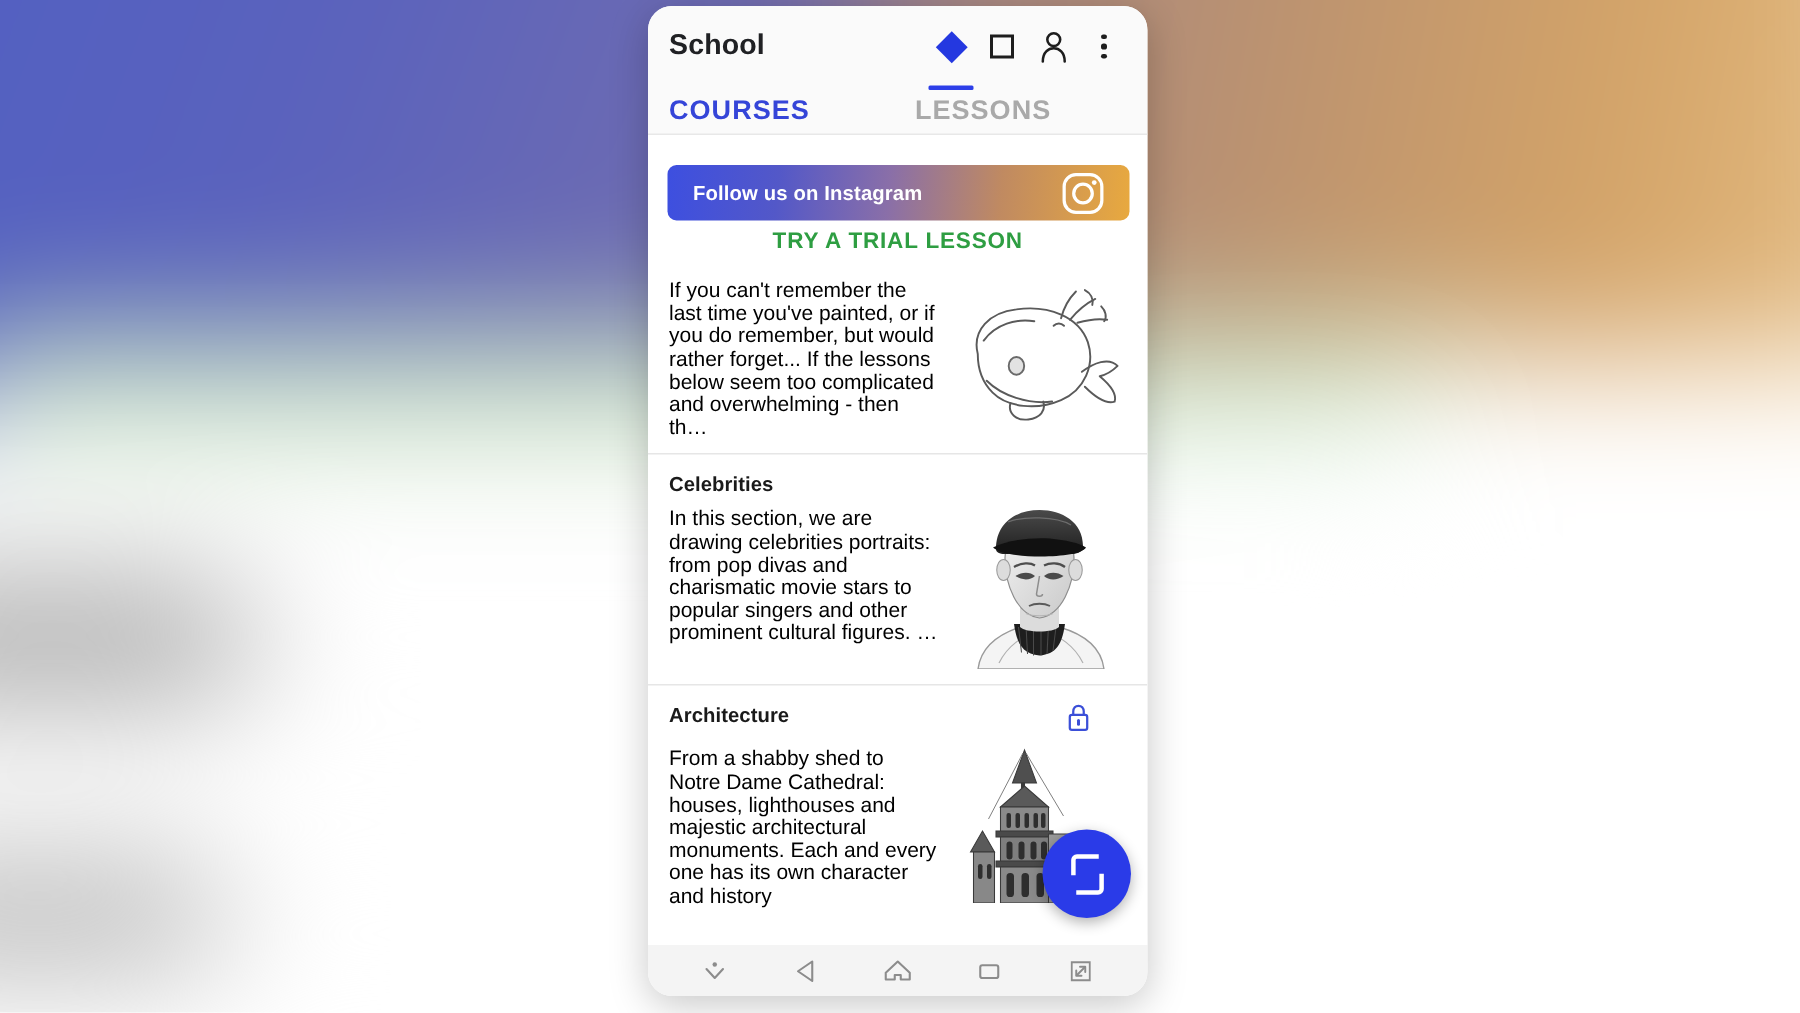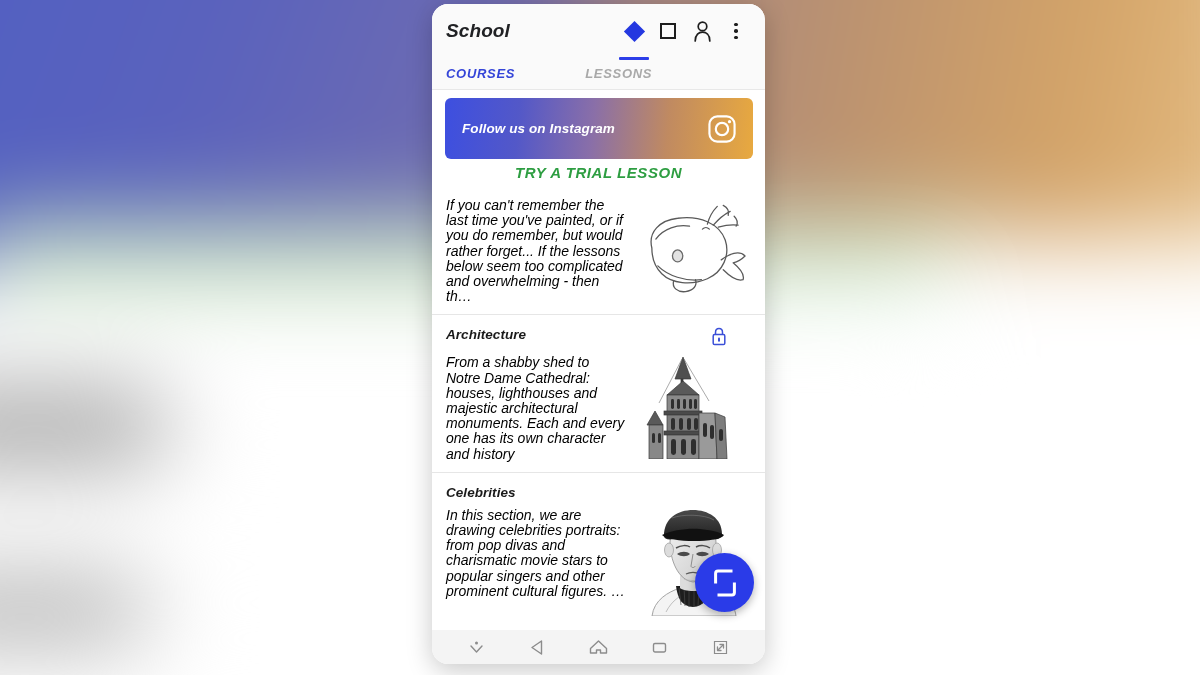--- a/index.html
+++ b/index.html
@@ -75,21 +75,21 @@
 
   
   #phone {
     position: absolute;
     left: 432px; top: 4px;
     width: 333px; height: 660px;
     background: #ffffff;
     border-radius: 16px;
     overflow: hidden;
     box-shadow: 0 6px 26px rgba(0,0,0,0.22);
-    display: flex; flex-direction: column; font-style: italic;
+    display: flex; flex-direction: column;
   }
 
   
   #appbar {
     height: 54px;
     flex: 0 0 54px;
     background: #fafafa;
     display: flex; align-items: center;
     padding: 0 12px 0 14px;
     position: relative;
@@ -124,39 +124,39 @@
 
   
   #tabbar {
     height: 32px; flex: 0 0 32px;
     background: #fafafa;
     display: flex; align-items: center;
     padding: 0 0 0 14px;
     border-bottom: 1px solid #e8e8e8;
   }
   .tab {
-    font-size: 13px; font-weight: bold;
+    font-size: 18px; font-weight: bold;
     letter-spacing: .7px;
     margin-right: 26px;
   }
   .tab.active { color: #3545d8; }
   .tab.inactive { color: #a9a9a9; margin-left: 44px; }
 
   
   #content {
     flex: 1 1 auto;
     overflow: hidden;
     position: relative;
     background: #ffffff;
   }
 
   
   #ig-banner {
-    margin: 8px 12px 0 13px;
-    height: 61px;
+    margin: 20px 12px 0 13px;
+    height: 37px;
     border-radius: 6px;
     background: linear-gradient(95deg, #3d4fe0 0%, #5358c8 24%, #8a6fa8 48%, #c08a61 72%, #e8a93f 100%);
     display: flex; align-items: center;
     padding: 0 16px 0 17px;
   }
   #ig-text {
     flex: 1;
     color: #ffffff; font-size: 13.5px; font-weight: bold;
     letter-spacing: .1px;
   }
@@ -323,20 +323,85 @@
               <ellipse cx="44" cy="58" rx="5.2" ry="6" fill="#e2e2e2" stroke="#6a6a6a"></ellipse>
 
               <path d="M69 31 C71 29 74 29 76 31"></path>
 
               <path d="M74 26 C76 18 80 12 84 8"></path>
               <path d="M80 27 C85 21 91 16 97 13"></path>
               <path d="M85 29 C92 27 99 26 105 27"></path>
               <path d="M90 7 C94 9 96 13 95 17"></path>
               <path d="M101 18 C104 21 105 25 103 28"></path>
             </g>
+          </svg>
+        </div>
+      </div>
+    </div>
+
+    <div class="course">
+      <div class="course-head">
+        <div class="course-title">Celebrities</div>
+        <div style="width:18px;height:18px;margin-right:22px;"></div>
+      </div>
+      <div class="course-body">
+        <div class="course-desc">In this section, we are drawing celebrities portraits: from pop divas and charismatic movie stars to popular singers and other prominent cultural figures. …</div>
+        <div class="course-art">
+          <svg width="110" height="108" viewBox="0 0 110 108">
+            <defs>
+              <linearGradient id="capg" x1="0" y1="0" x2="0" y2="1">
+                <stop offset="0%" stop-color="#4a4a4a"></stop>
+                <stop offset="100%" stop-color="#1f1f1f"></stop>
+              </linearGradient>
+              <linearGradient id="skin" x1="0" y1="0" x2="1" y2="1">
+                <stop offset="0%" stop-color="#f2f2f2"></stop>
+                <stop offset="100%" stop-color="#c9c9c9"></stop>
+              </linearGradient>
+            </defs>
+
+            <path d="M14 108 C16 92 30 84 42 80 L68 80 C82 84 96 92 98 108 Z" fill="#f4f4f4" stroke="#9a9a9a" stroke-width="0.9"></path>
+            <path d="M28 104 C34 92 44 86 52 84" fill="none" stroke="#b0b0b0" stroke-width="0.8"></path>
+            <path d="M84 104 C78 92 68 86 60 84" fill="none" stroke="#b0b0b0" stroke-width="0.8"></path>
+
+            <path d="M38 78 C40 92 44 98 55 99 C66 98 70 92 72 78 Z" fill="#1e1e1e"></path>
+            <g stroke="#4a4a4a" stroke-width="0.7">
+              <path d="M41 80 L43 97"></path>
+                <path d="M46 79 L47 98"></path>
+                <path d="M51 79 L51 99"></path>
+              <path d="M56 79 L56 99"></path>
+                <path d="M61 79 L60 98"></path>
+                <path d="M66 80 L64 96"></path>
+            </g>
+
+            <path d="M42 64 L42 80 C46 84 64 84 68 80 L68 64 Z" fill="#dcdcdc"></path>
+
+            <path d="M32 34 C32 20 42 12 55 12 C68 12 78 20 78 34
+                     C78 52 70 72 55 74 C40 72 32 52 32 34 Z" fill="url(#skin)" stroke="#8d8d8d" stroke-width="0.8"></path>
+
+            <ellipse cx="31" cy="42" rx="4.5" ry="7" fill="#dcdcdc" stroke="#9a9a9a" stroke-width="0.7"></ellipse>
+            <ellipse cx="79" cy="42" rx="4.5" ry="7" fill="#dcdcdc" stroke="#9a9a9a" stroke-width="0.7"></ellipse>
+
+            <path d="M26 28 C26 10 40 2 55 2 C70 2 84 10 84 26 C84 30 80 32 74 31
+                     C64 29 46 29 36 31 C30 32 26 31 26 28 Z" fill="url(#capg)"></path>
+
+            <path d="M24 27 C34 22 50 20 62 21 C72 22 82 24 86 27
+                     C84 31 70 33 56 33 C42 33 28 31 24 27 Z" fill="#111111"></path>
+            <path d="M34 10 C44 6 66 6 76 12" fill="none" stroke="#6d6d6d" stroke-width="0.8"></path>
+
+            <path d="M38 40 C43 37 49 37 52 39" fill="none" stroke="#4d4d4d" stroke-width="1.5"></path>
+            <path d="M58 39 C62 37 68 37 72 40" fill="none" stroke="#4d4d4d" stroke-width="1.5"></path>
+
+            <path d="M39 46 C43 43 49 43 52 46 C49 49 43 49 39 46 Z" fill="#4a4a4a"></path>
+            <path d="M58 46 C61 43 67 43 71 46 C67 49 61 49 58 46 Z" fill="#4a4a4a"></path>
+
+            <path d="M55 46 L53 58 C53 60 57 60 57 58" fill="none" stroke="#8d8d8d" stroke-width="1"></path>
+
+            <path d="M48 66 C52 64 58 64 62 66" fill="none" stroke="#5a5a5a" stroke-width="1.3"></path>
+
+            <path d="M46 71 C50 73 60 73 64 71" fill="none" stroke="#b5b5b5" stroke-width="0.8"></path>
           </svg>
         </div>
       </div>
     </div>
 
     <div class="course">
       <div class="course-head">
         <div class="course-title">Architecture</div>
         <div class="badge-lock">
           <svg width="16" height="19" viewBox="0 0 16 19">
@@ -395,85 +460,20 @@
 
             <g stroke="#707070" stroke-width="0.6" fill="none">
               <path d="M47 4 L72 46"></path>
               <path d="M45 4 L22 48"></path>
             </g>
           </svg>
         </div>
       </div>
     </div>
 
-    <div class="course">
-      <div class="course-head">
-        <div class="course-title">Celebrities</div>
-        <div style="width:18px;height:18px;margin-right:22px;"></div>
-      </div>
-      <div class="course-body">
-        <div class="course-desc">In this section, we are drawing celebrities portraits: from pop divas and charismatic movie stars to popular singers and other prominent cultural figures. …</div>
-        <div class="course-art">
-          <svg width="110" height="108" viewBox="0 0 110 108">
-            <defs>
-              <linearGradient id="capg" x1="0" y1="0" x2="0" y2="1">
-                <stop offset="0%" stop-color="#4a4a4a"></stop>
-                <stop offset="100%" stop-color="#1f1f1f"></stop>
-              </linearGradient>
-              <linearGradient id="skin" x1="0" y1="0" x2="1" y2="1">
-                <stop offset="0%" stop-color="#f2f2f2"></stop>
-                <stop offset="100%" stop-color="#c9c9c9"></stop>
-              </linearGradient>
-            </defs>
-
-            <path d="M14 108 C16 92 30 84 42 80 L68 80 C82 84 96 92 98 108 Z" fill="#f4f4f4" stroke="#9a9a9a" stroke-width="0.9"></path>
-            <path d="M28 104 C34 92 44 86 52 84" fill="none" stroke="#b0b0b0" stroke-width="0.8"></path>
-            <path d="M84 104 C78 92 68 86 60 84" fill="none" stroke="#b0b0b0" stroke-width="0.8"></path>
-
-            <path d="M38 78 C40 92 44 98 55 99 C66 98 70 92 72 78 Z" fill="#1e1e1e"></path>
-            <g stroke="#4a4a4a" stroke-width="0.7">
-              <path d="M41 80 L43 97"></path>
-                <path d="M46 79 L47 98"></path>
-                <path d="M51 79 L51 99"></path>
-              <path d="M56 79 L56 99"></path>
-                <path d="M61 79 L60 98"></path>
-                <path d="M66 80 L64 96"></path>
-            </g>
-
-            <path d="M42 64 L42 80 C46 84 64 84 68 80 L68 64 Z" fill="#dcdcdc"></path>
-
-            <path d="M32 34 C32 20 42 12 55 12 C68 12 78 20 78 34
-                     C78 52 70 72 55 74 C40 72 32 52 32 34 Z" fill="url(#skin)" stroke="#8d8d8d" stroke-width="0.8"></path>
-
-            <ellipse cx="31" cy="42" rx="4.5" ry="7" fill="#dcdcdc" stroke="#9a9a9a" stroke-width="0.7"></ellipse>
-            <ellipse cx="79" cy="42" rx="4.5" ry="7" fill="#dcdcdc" stroke="#9a9a9a" stroke-width="0.7"></ellipse>
-
-            <path d="M26 28 C26 10 40 2 55 2 C70 2 84 10 84 26 C84 30 80 32 74 31
-                     C64 29 46 29 36 31 C30 32 26 31 26 28 Z" fill="url(#capg)"></path>
-
-            <path d="M24 27 C34 22 50 20 62 21 C72 22 82 24 86 27
-                     C84 31 70 33 56 33 C42 33 28 31 24 27 Z" fill="#111111"></path>
-            <path d="M34 10 C44 6 66 6 76 12" fill="none" stroke="#6d6d6d" stroke-width="0.8"></path>
-
-            <path d="M38 40 C43 37 49 37 52 39" fill="none" stroke="#4d4d4d" stroke-width="1.5"></path>
-            <path d="M58 39 C62 37 68 37 72 40" fill="none" stroke="#4d4d4d" stroke-width="1.5"></path>
-
-            <path d="M39 46 C43 43 49 43 52 46 C49 49 43 49 39 46 Z" fill="#4a4a4a"></path>
-            <path d="M58 46 C61 43 67 43 71 46 C67 49 61 49 58 46 Z" fill="#4a4a4a"></path>
-
-            <path d="M55 46 L53 58 C53 60 57 60 57 58" fill="none" stroke="#8d8d8d" stroke-width="1"></path>
-
-            <path d="M48 66 C52 64 58 64 62 66" fill="none" stroke="#5a5a5a" stroke-width="1.3"></path>
-
-            <path d="M46 71 C50 73 60 73 64 71" fill="none" stroke="#b5b5b5" stroke-width="0.8"></path>
-          </svg>
-        </div>
-      </div>
-    </div>
-
     <div id="content-fade"></div>
 
     <div id="fab">
       <svg width="28" height="30" viewBox="0 0 28 30">
         <path d="M20 3 H7 C5.6 3 4.6 4 4.6 5.4 V14" fill="none" stroke="#ffffff" stroke-width="3" stroke-linecap="square"></path>
         <path d="M8 27 H21 C22.4 27 23.4 26 23.4 24.6 V16" fill="none" stroke="#ffffff" stroke-width="3" stroke-linecap="square"></path>
       </svg>
     </div>
 
   </div>

